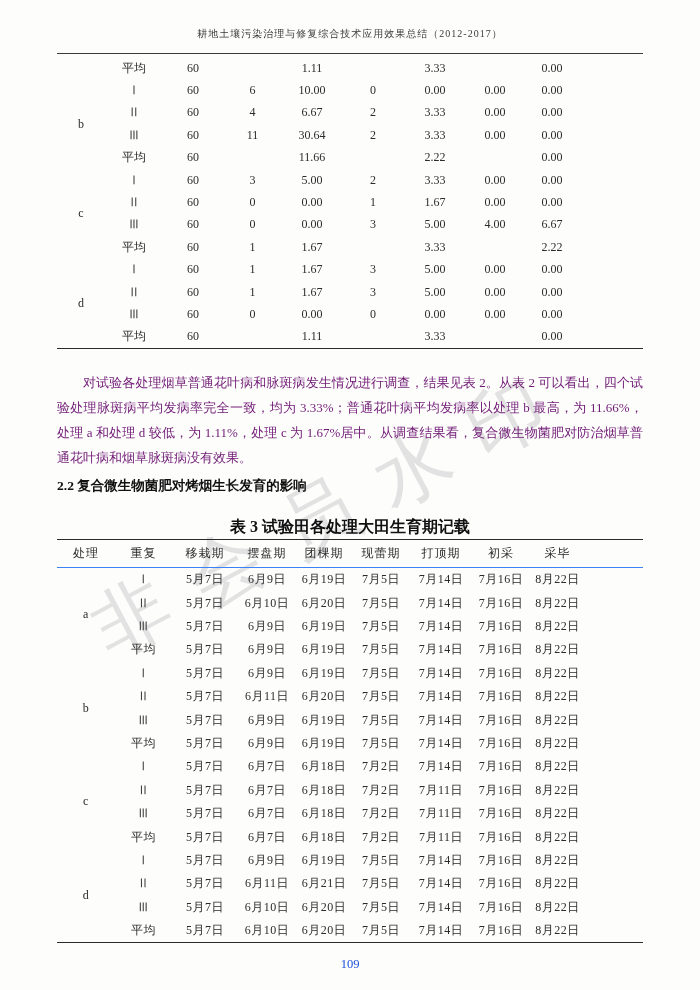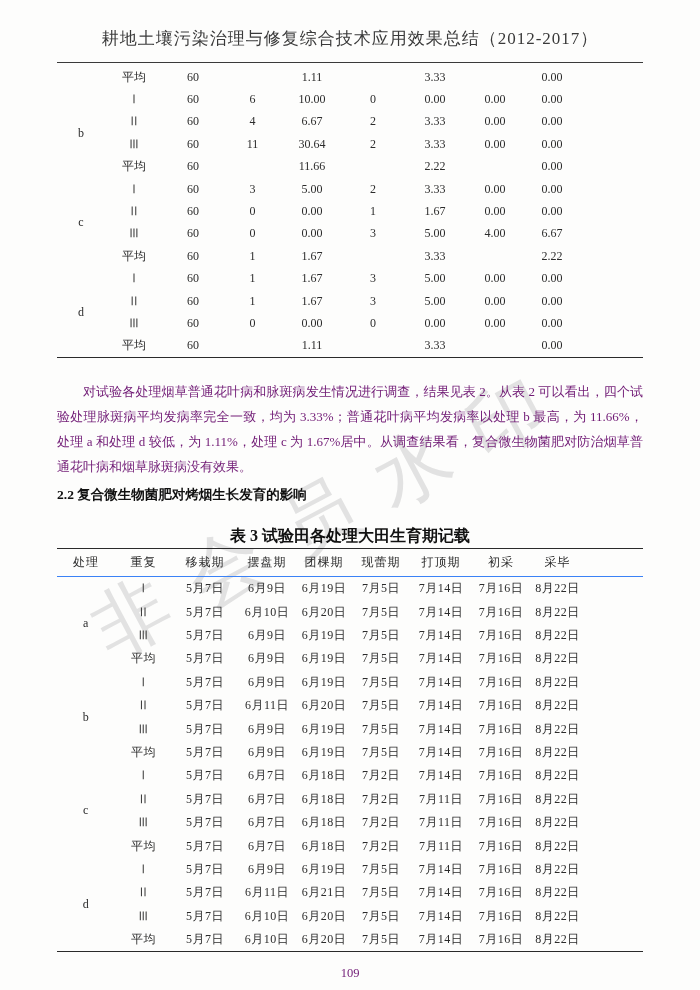--- a/index.html
+++ b/index.html
@@ -9,21 +9,21 @@
     margin:0 auto;
     background:#fdfdfc;
     font-family:"Liberation Serif","DejaVu Serif",serif;
     color:#242424;
     overflow:hidden;
   }
   .content{position:absolute;left:57px;top:0;width:586px;z-index:2;}
   .page-header{
     padding-top:27px;
     text-align:center;
-    font-size:17px;
+    font-size:10px;
     letter-spacing:1px;
     color:#3a3a3a;
   }
   .header-rule{border:0;border-top:1.2px solid #3a3a3a;margin:12px 0 0 0;}
 
   table{border-collapse:collapse;table-layout:fixed;width:586px;font-family:Liberation Serif, serif;}
   td,th{padding:0;text-align:center;vertical-align:middle;
         font-size:12px;font-weight:normal;white-space:nowrap;
         overflow:hidden;color:#2b2b2b;}
   .t2{margin-top:3px;border-bottom:1.6px solid #2a2a2a;}
@@ -44,21 +44,21 @@
   .h22{margin-top:3px;}
   .caption{
     margin-top:17px;
     text-align:center;
     font-size:16px;font-weight:bold;
     line-height:24px;color:#111;
   }
   .page-number{
     margin-top:14px;
     text-align:center;
-    font-size:12.5px;color:#701a75;
+    font-size:12.5px;color:#1d4ed8;
   }
   .watermark{
     position:absolute;left:60px;top:430px;width:660px;
     z-index:1;
     transform:rotate(-28deg);
     transform-origin:center;
     font-size:76px;
     letter-spacing:30px;
     color:rgba(130,130,135,0.22);
     white-space:nowrap;

